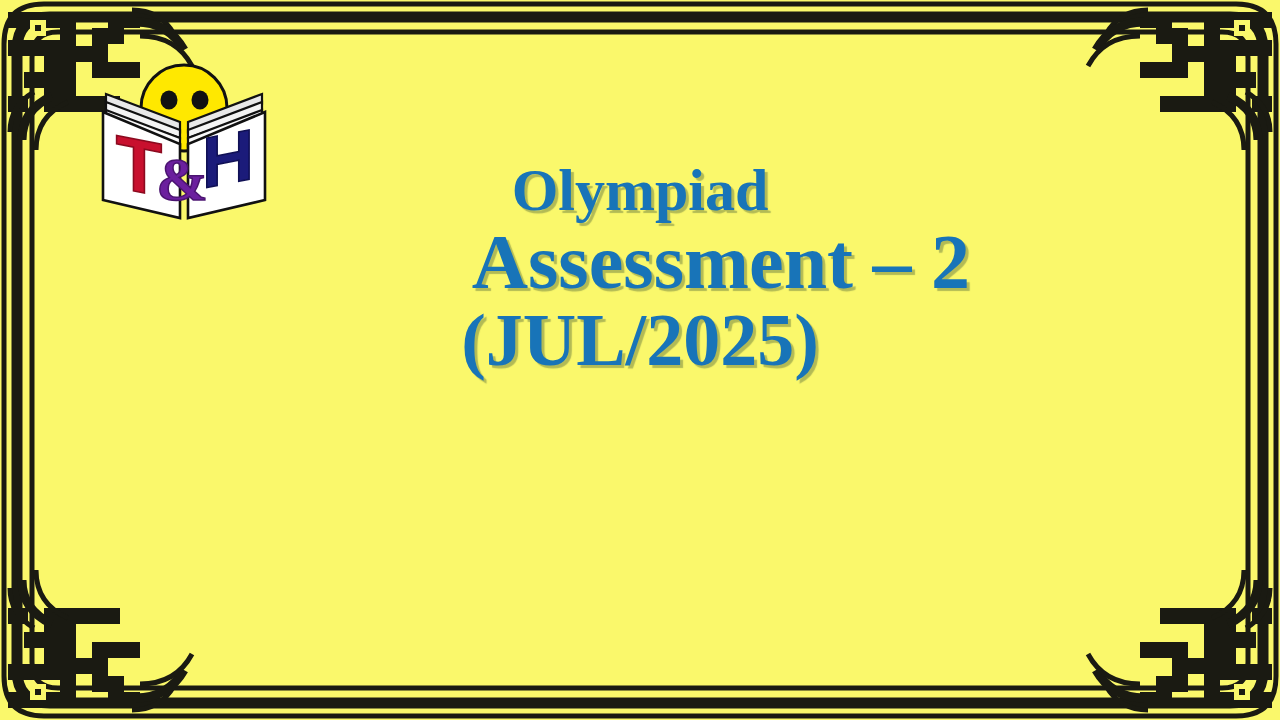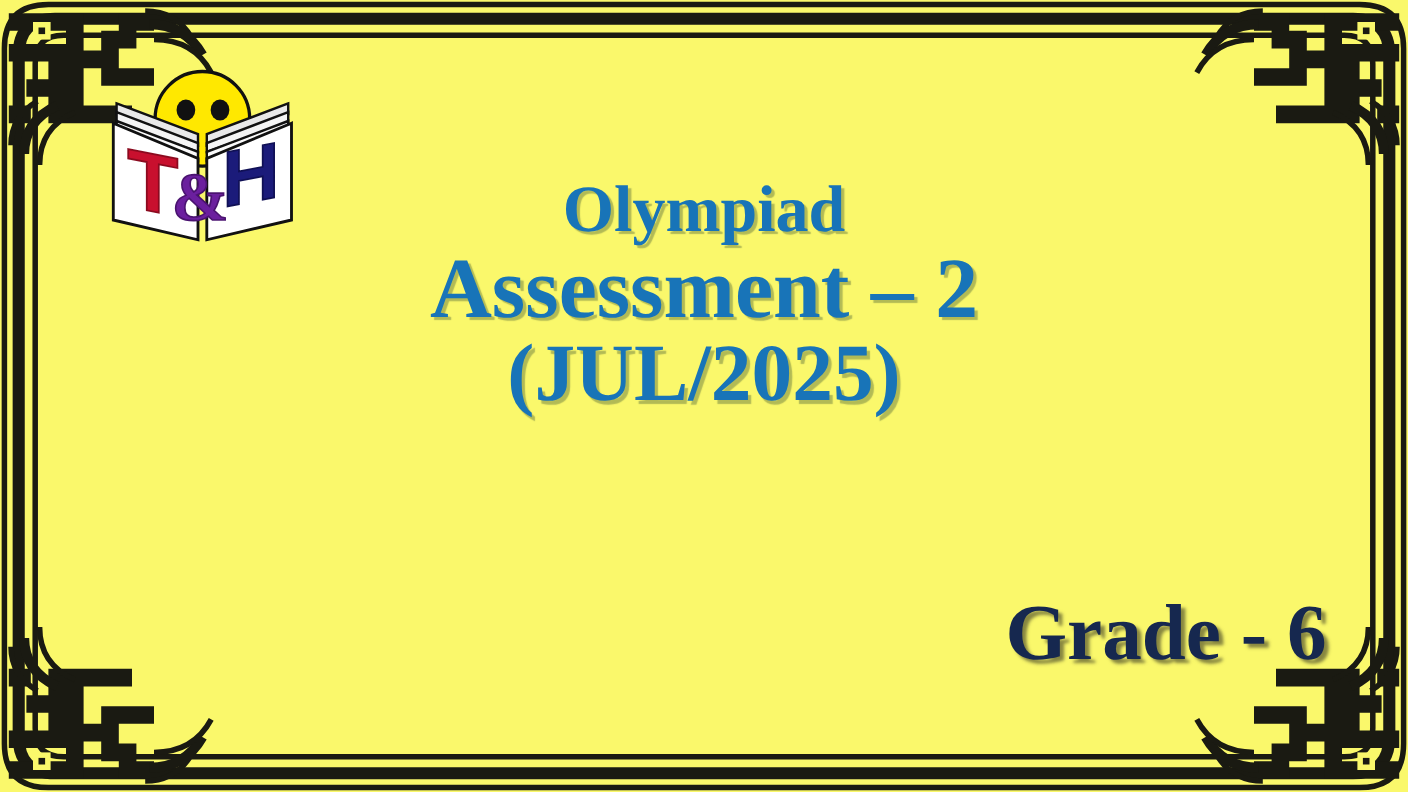--- a/index.html
+++ b/index.html
@@ -46,21 +46,21 @@
   }
   .title-line {
     font-family: "Liberation Serif", serif;
     font-weight: bold;
     font-size: 60px;
     color: #1874B8;
     letter-spacing: 0px;
     text-shadow: 3px 3px 1px rgba(90,110,60,0.45);
     white-space: nowrap;
   }
-  #title-line-2 { font-size: 78px; }
+  #title-line-2 { font-size: 78px; text-align: right; }
   #title-line-3 { font-size: 74px; text-align: center; }
 
   
   #grade {
     position: absolute;
     right: 74px;
     top: 534px;
     font-family: "Liberation Serif", serif;
     font-weight: bold;
     font-size: 72px;
@@ -192,15 +192,14 @@
       <text x="136" y="140" text-anchor="middle" font-family="Liberation Sans, sans-serif" font-weight="bold" font-size="72" fill="#1B1B7A" stroke="#101055" stroke-width="1.6" transform="skewY(-11) translate(0,20)">H</text>
     </svg>
   </div>
 
   <div id="title-block">
     <div class="title-line" id="title-line-1">Olympiad</div>
     <div class="title-line" id="title-line-2">Assessment – 2</div>
     <div class="title-line" id="title-line-3">(JUL/2025)</div>
   </div>
 
-  <div id="grade">Grade - 6</div>
 
 </div>
 
 </body></html>

